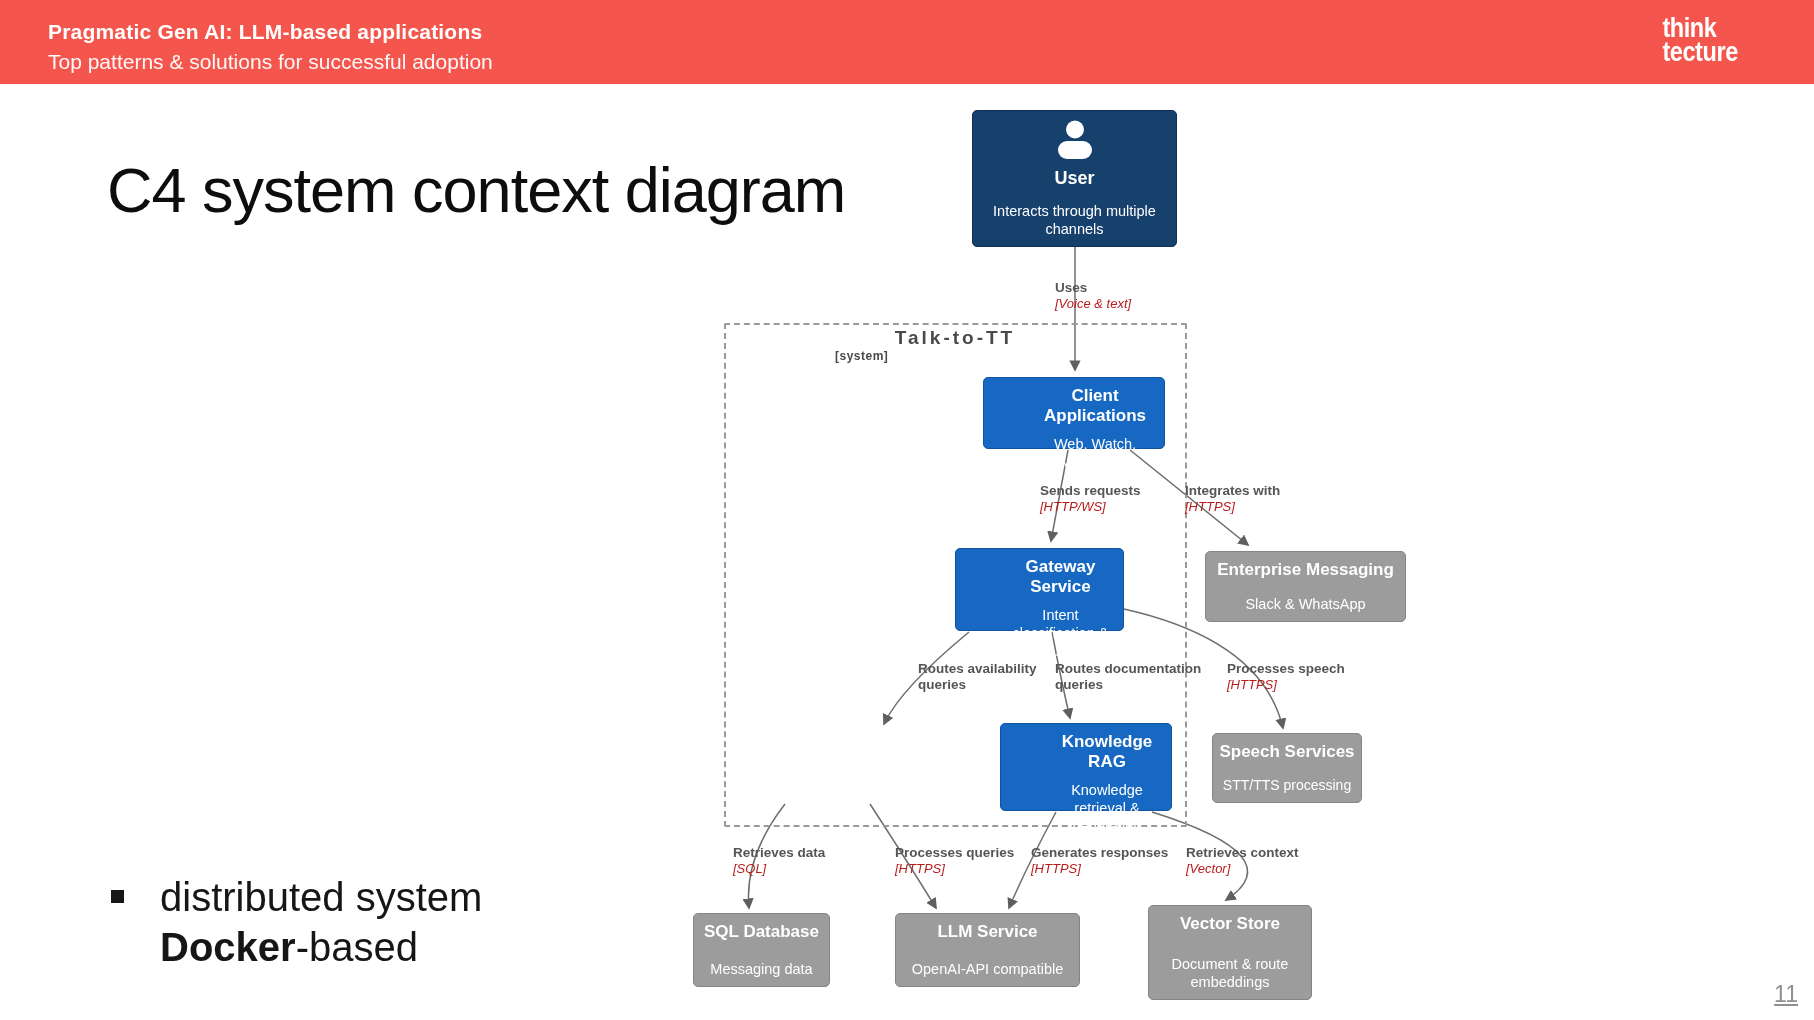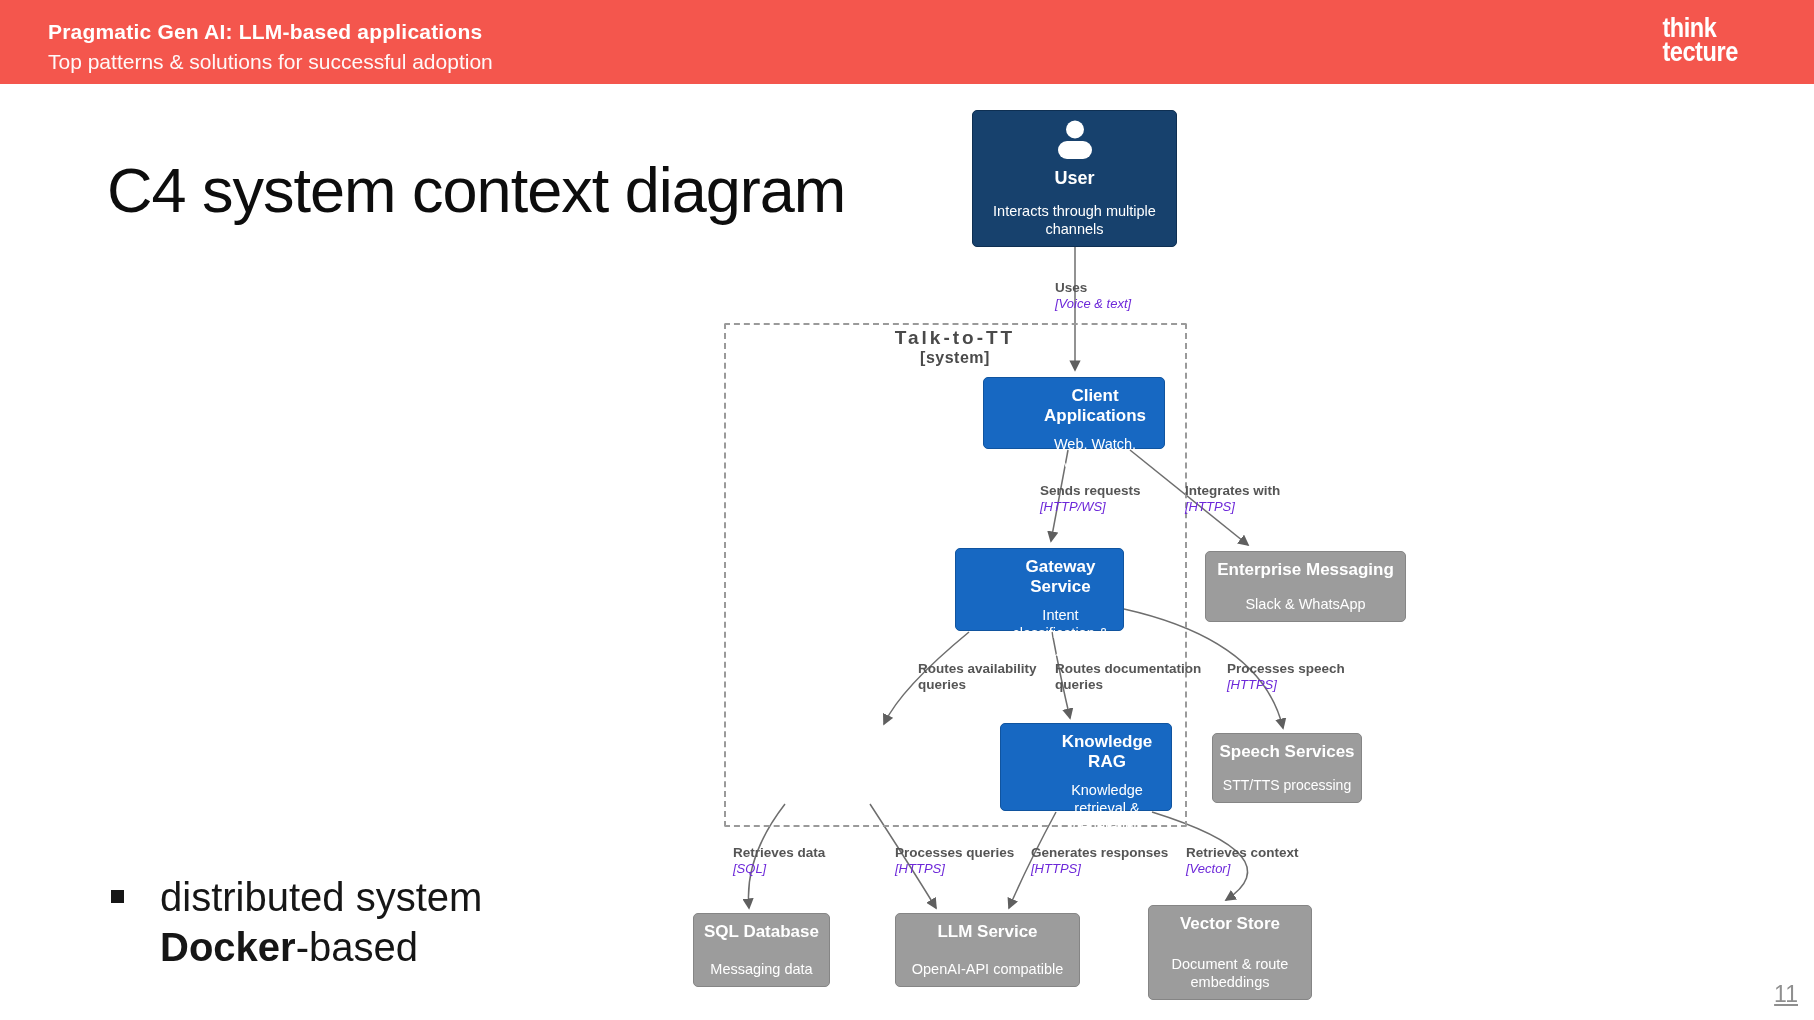--- a/index.html
+++ b/index.html
@@ -16,33 +16,33 @@
   .bullet-block{position:absolute;left:160px;top:872px;font-size:40px;color:#161616;line-height:50px;}
   .bullet-sq{position:absolute;left:111px;top:890px;width:13px;height:13px;background:#161616;}
   .pagenum{position:absolute;right:16px;bottom:12px;font-size:23px;color:#8f8f8f;text-decoration:underline;}
   
   .canvas{position:absolute;left:0;top:0;width:1814px;height:1020px;}
   svg.edges{position:absolute;left:0;top:0;}
   .boundary{position:absolute;left:724px;top:323px;width:463px;height:504px;
             border:2px dashed #9a9a9a;border-radius:2px;box-sizing:border-box;}
   .boundary-name{position:absolute;left:835px;top:327px;width:240px;text-align:center;
                  font-size:19px;font-weight:bold;color:#4a4a4a;letter-spacing:3px;}
-  .boundary-type{position:absolute;left:835px;top:349px;width:240px;text-align:center;
-                 font-size:16px;font-weight:bold;color:#4a4a4a;letter-spacing:.5px;}
+  .boundary-type{position:absolute;left:835px;top:349px;width:240px;
+                 font-size:12px;font-weight:bold;color:#4a4a4a;letter-spacing:.5px;}
   .node{position:absolute;border-radius:5px;color:#fff;display:flex;flex-direction:column;
         align-items:center;justify-content:space-between;text-align:center;box-sizing:border-box;padding:8px 6px;}
   .node .t{font-weight:bold;font-size:17px;margin-bottom:9px;}
   .node .d{font-size:14.5px;line-height:1.25;font-weight:400;}
   .person{background:#17416D;border:1px solid #0e2f52;}
   .system{background:#1768C2;border:1px solid #10549f;padding-left:48px;}
   .external{background:#9C9C9C;border:1px solid #858585;}
   .icon-user{width:44px;height:42px;margin-bottom:4px;}
   .elabel{position:absolute;text-align:left;line-height:16px;}
   .elabel .l{font-size:13.5px;font-weight:bold;color:#555;display:block;}
-  .elabel .tech{font-size:13px;font-style:italic;color:#6d28d9;display:block;}
+  .elabel .tech{font-size:13px;font-style:italic;color:#b91c1c;display:block;}
 </style>
 </head>
 <body>
 
 <div class="slide">
 
   <div class="header">
     <div class="h-title">Pragmatic Gen AI: LLM-based applications</div>
     <div class="h-sub">Top patterns &amp; solutions for successful adoption</div>
     <div class="logo">

